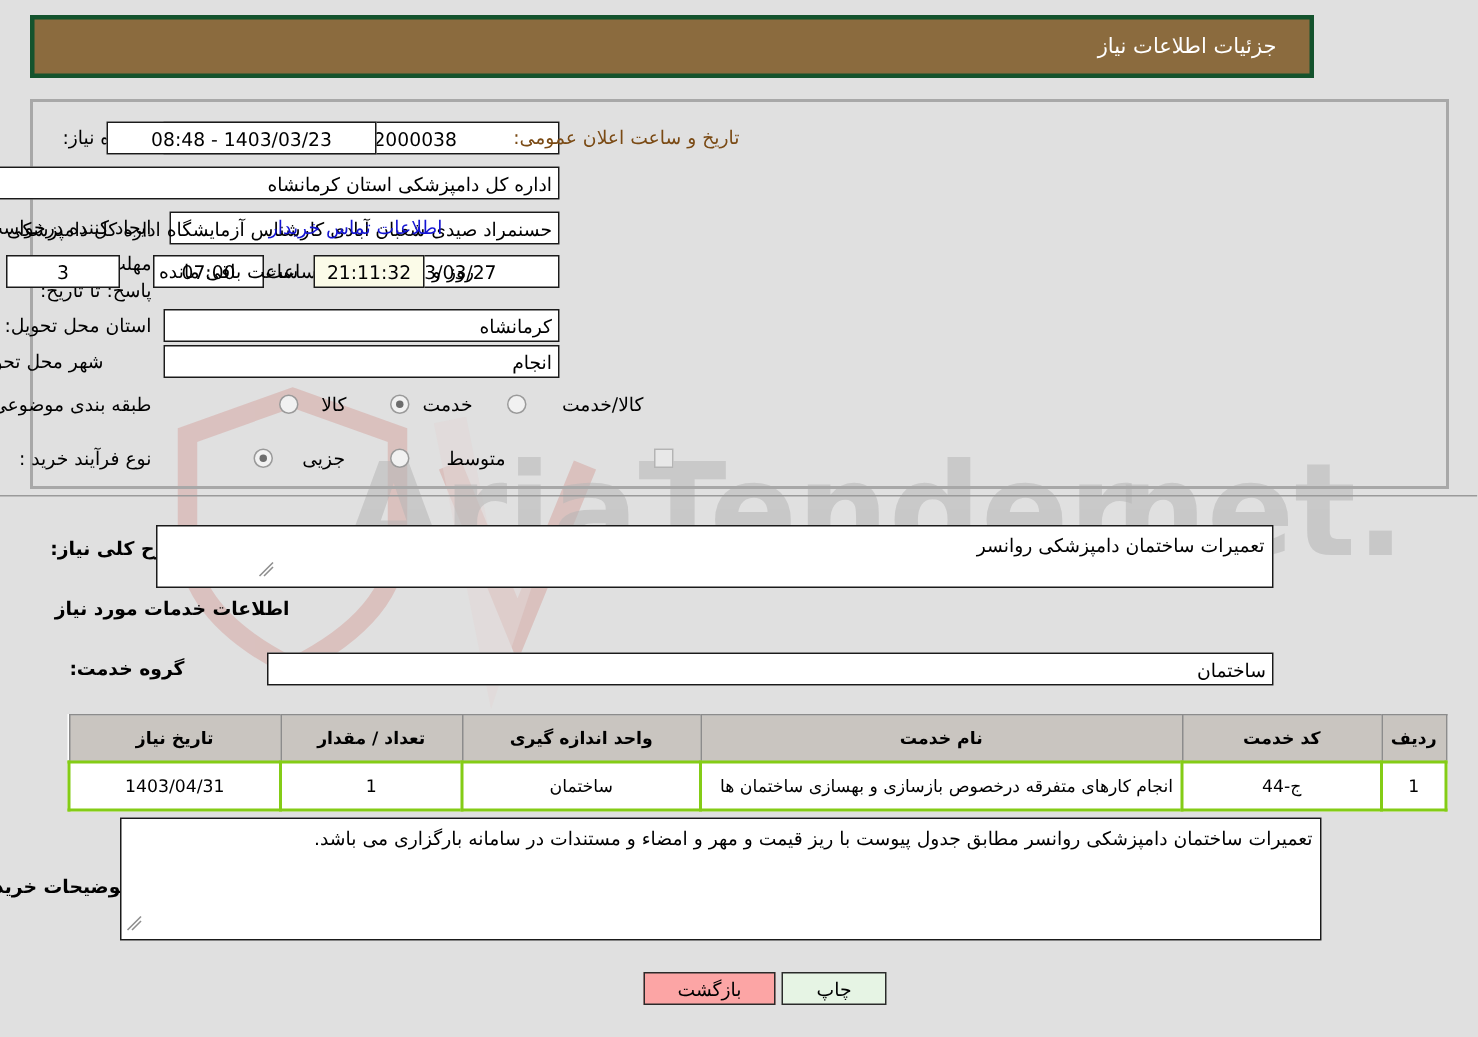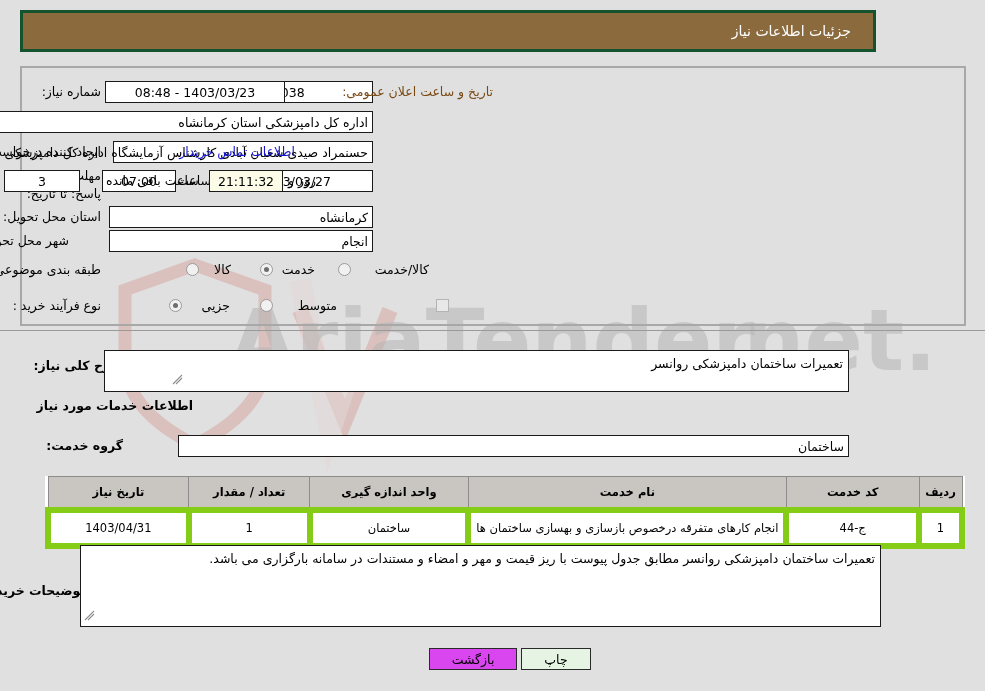--- a/index.html
+++ b/index.html
@@ -176,21 +176,21 @@
     border: 1px solid #8c8c8c;
     font-weight: bold;
     padding: 4px 5px;
     height: 22px;
     color: #000;
     text-align: center;
     white-space: nowrap;
   }
   .tbl td {
     background: #ffffff;
-    border: 6px solid #84cc16;
+    border: 2px solid #84cc16;
     padding: 4px 5px;
     height: 22px;
     text-align: center;
     color: #000;
     white-space: nowrap;
   }
   .tbl td.name { text-align: right; }
 
   
   .btn {
@@ -199,21 +199,21 @@
     border: 1px solid #2a2a2a;
     box-sizing: border-box;
     font-size: 12.5px;
     display: flex;
     align-items: center;
     justify-content: center;
     cursor: pointer;
     z-index: 3;
     color: #000;
   }
-  .btn.back  { background: #d946ef; }
+  .btn.back  { background: #fca5a5; }
   .btn.print { background: #e6f4e4; }
 </style>
 </head>
 <body>
 
 <div id="page">
 
   <svg class="watermark" viewBox="0 0 985 260" xmlns="http://www.w3.org/2000/svg">
     <g opacity="0.18">
       <path d="M195 15 L265 40 L265 110 Q265 160 195 195 Q125 160 125 110 L125 40 Z" fill="none" stroke="#c0392b" stroke-width="13"></path>
@@ -227,21 +227,21 @@
   <div class="header-bar">
     <div class="header-title">جزئیات اطلاعات نیاز</div>
   </div>
 
   <div class="panel"></div>
 
   <div class="lbl" style="right:884px; top:84px;">شماره نیاز:</div>
   <div class="box center" style="right:612px; top:81px; width:264px; height:22px;">1103003372000038</div>
 
   <div class="lbl brown" style="right:492px; top:84px;">تاریخ و ساعت اعلان عمومی:</div>
-  <div class="box center" style="right:700px; left:101px; top:81px; width:180px; height:22px;">1403/03/23 - 08:48</div>
+  <div class="box center" style="right:734px; left:101px; top:81px; width:180px; height:22px;">1403/03/23 - 08:48</div>
 
   <div class="lbl" style="right:884px; top:114px;">نام دستگاه خریدار:</div>
   <div class="box right" style="right:612px; top:111px; width:380px; height:22px;">اداره کل دامپزشکی استان کرمانشاه</div>
 
   <div class="lbl" style="right:884px; top:144px;">ایجاد کننده درخواست:</div>
   <div class="box right overflow-txt" style="right:612px; top:141px; width:260px; height:22px;">
     <span>حسنمراد صیدی شعبان آبادی کارشناس آزمایشگاه اداره کل دامپزشکی استان کرمانشاه</span>
   </div>
   <div class="link" style="right:690px; top:144px;">اطلاعات تماس خریدار</div>
 

